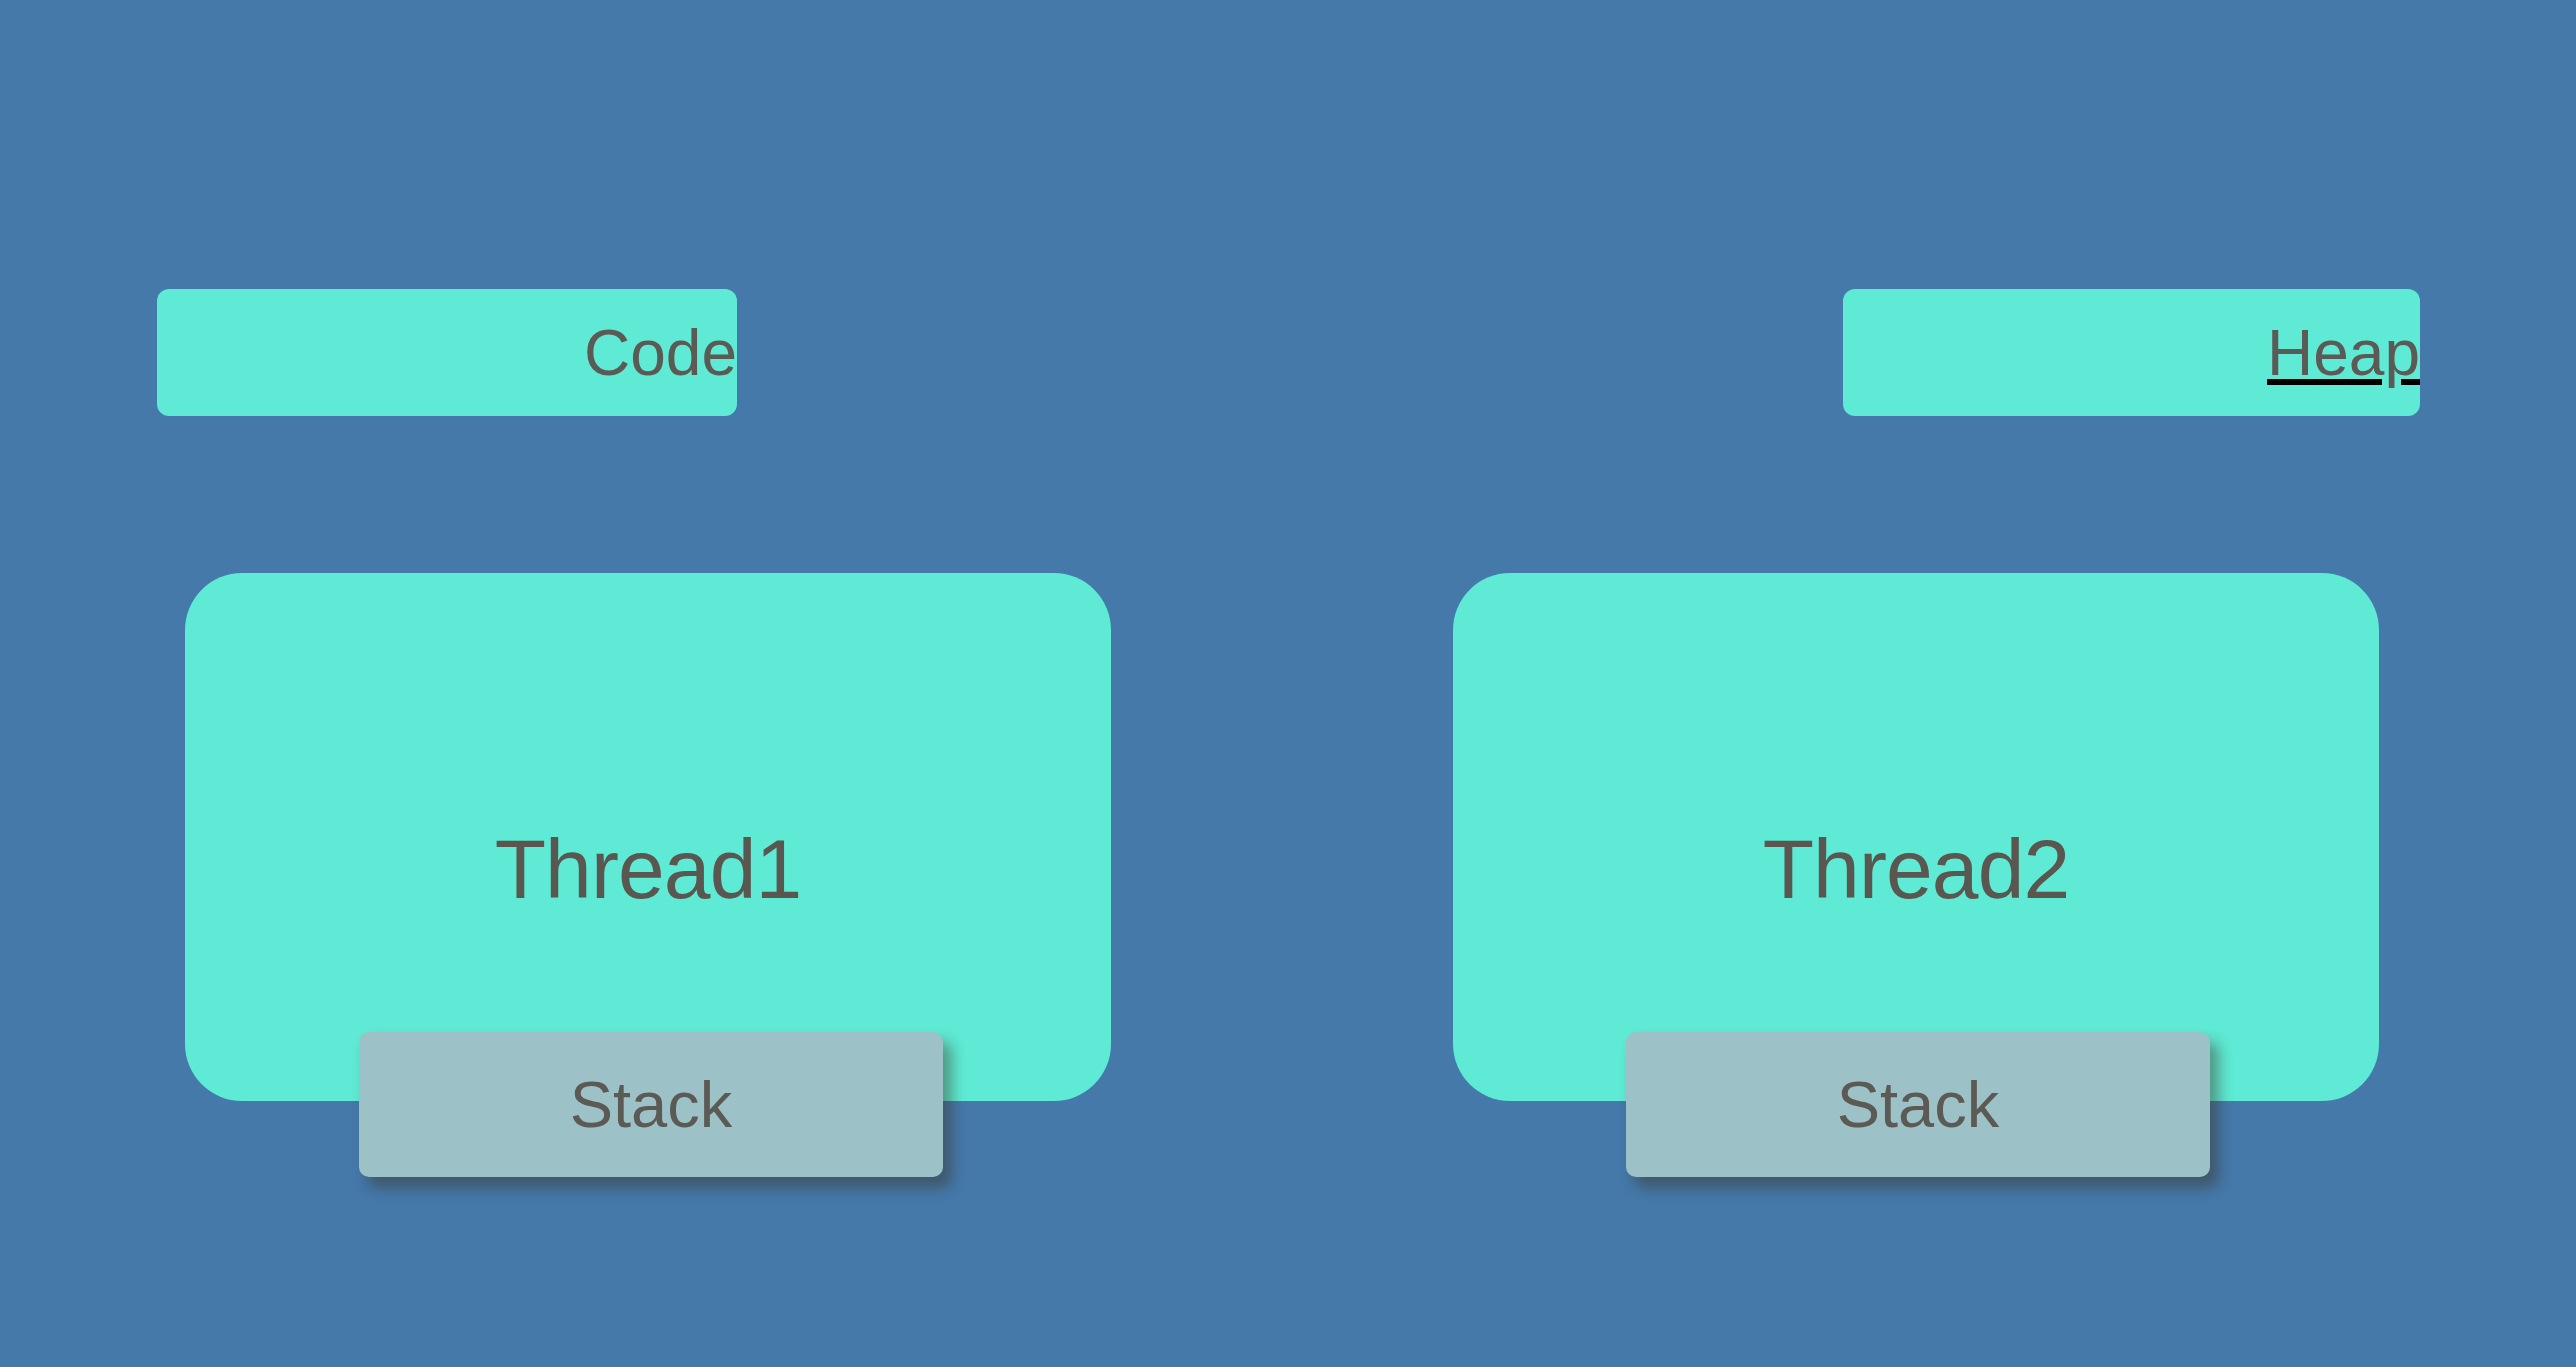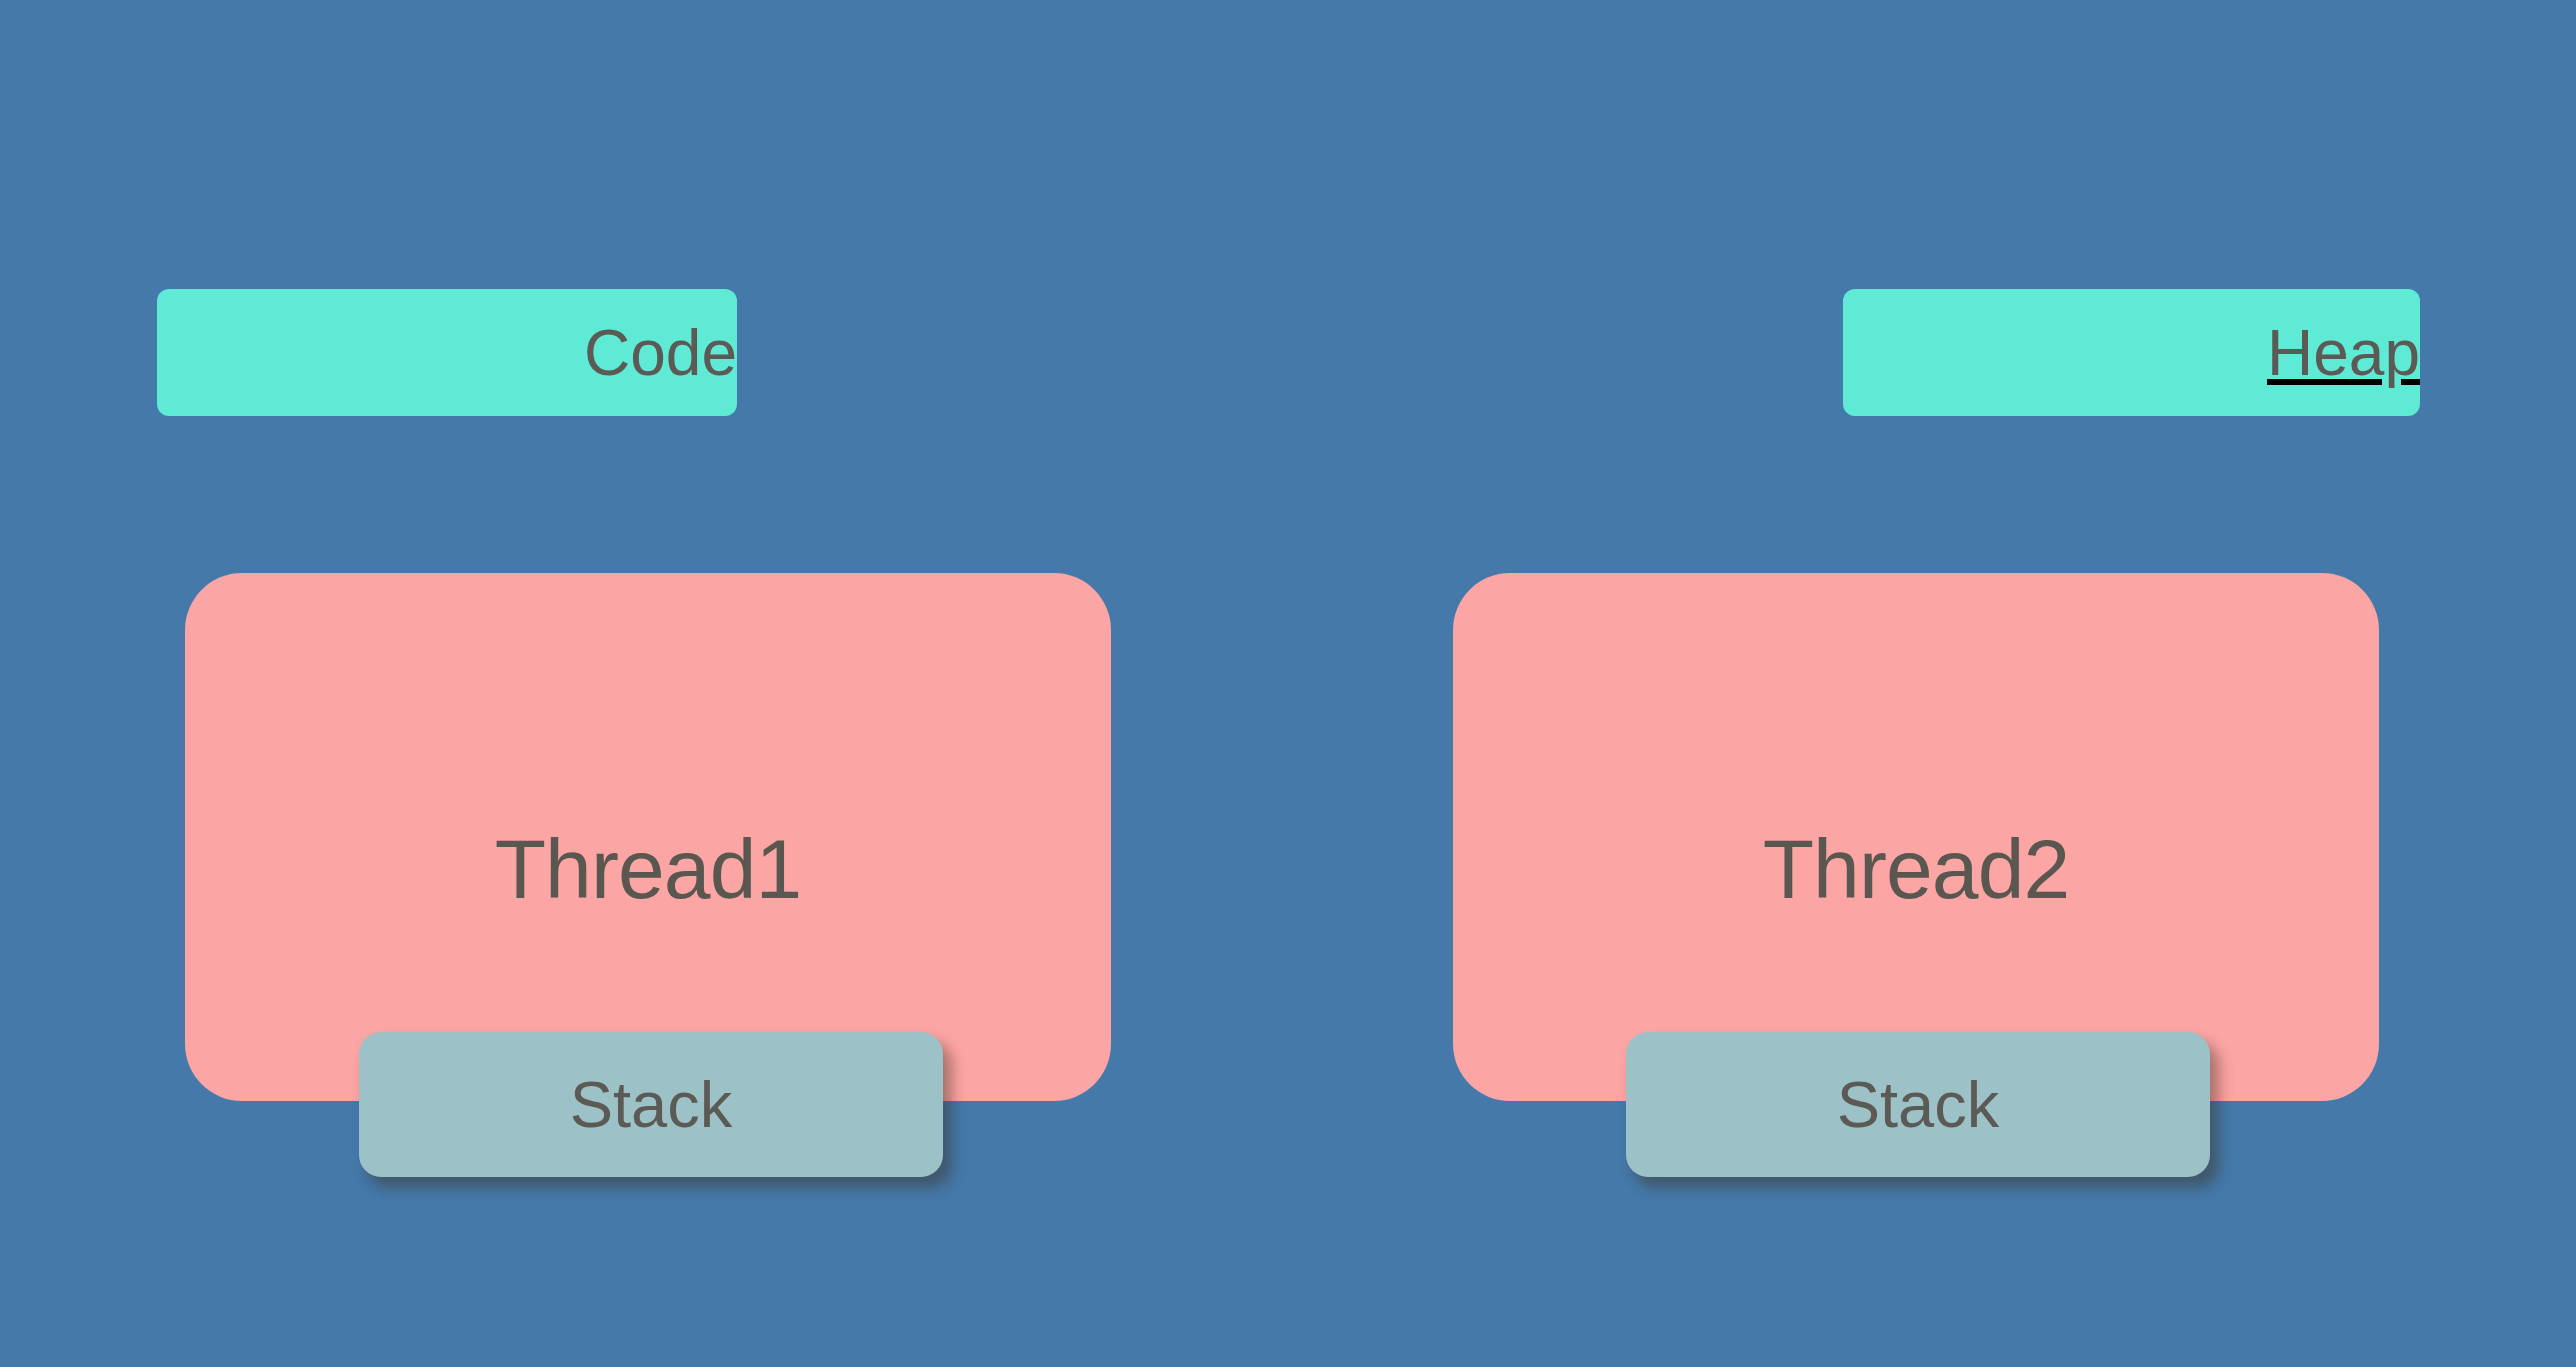--- a/index.html
+++ b/index.html
@@ -54,21 +54,21 @@
   }
   #seg-code { left: 157px; width: 580px; }
   #seg-data { left: 996px; width: 584px; }
   #seg-heap { left: 1843px; width: 577px; text-decoration: underline; }
 
   
   .thread-box {
     position: absolute;
     top: 573px;
     height: 528px;
-    background: #fca5a5;
+    background: #5eead4;
     border-radius: 57px;
   }
   #thread-1 { left: 185px; width: 926px; }
   #thread-2 { left: 1453px; width: 926px; }
 
   .thread-label {
     position: absolute;
     left: 0;
     top: 254px;
     width: 100%;
@@ -78,21 +78,21 @@
     line-height: 1;
     letter-spacing: -0.9px;
   }
 
   
   .stack-box {
     position: absolute;
     top: 459px;
     height: 145px;
     background: #9cc2c8;
-    border-radius: 22px;
+    border-radius: 10px;
     box-shadow: 8.6px 10.3px 13.8px rgba(60, 42, 25, 0.42);
     display: flex;
     align-items: center;
     justify-content: center;
   }
   #thread-1 .stack-box { left: 174px; width: 584px; }
   #thread-2 .stack-box { left: 173px; width: 584px; }
 
   .stack-box .stack-label {
     font-size: 65px;

